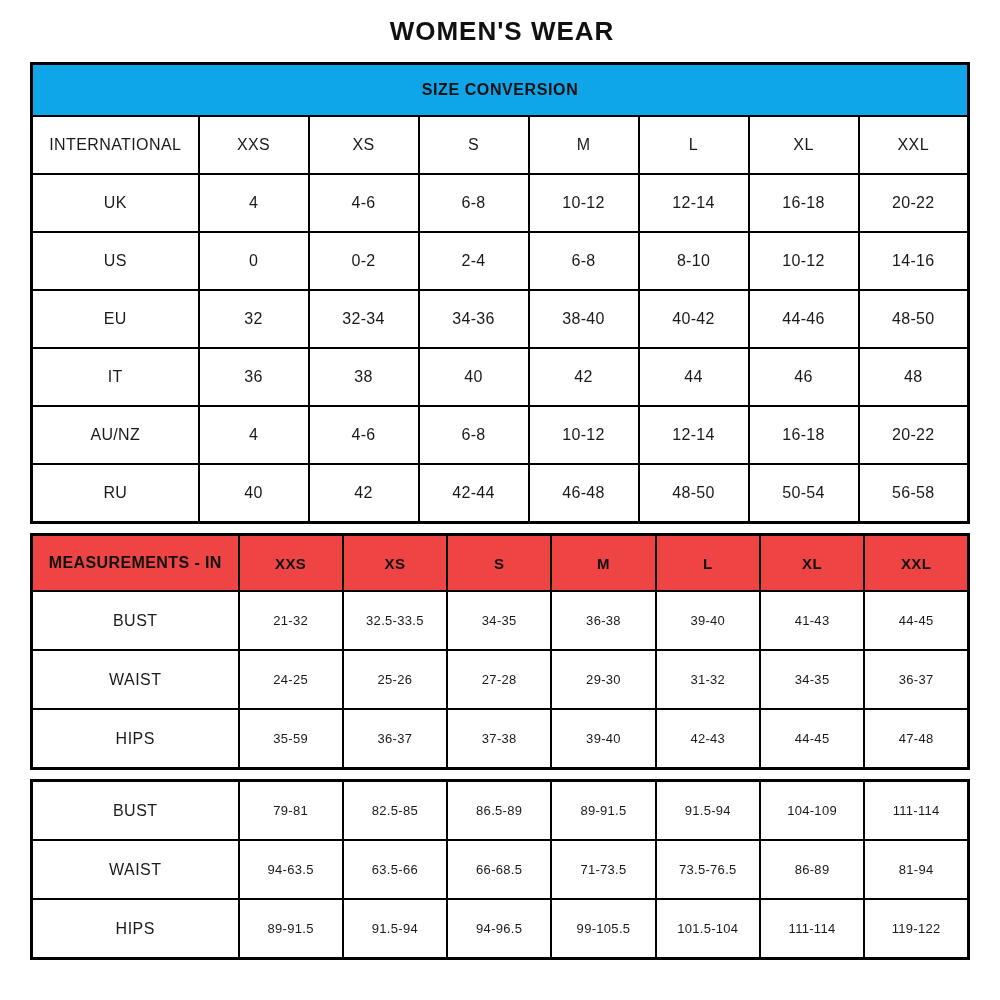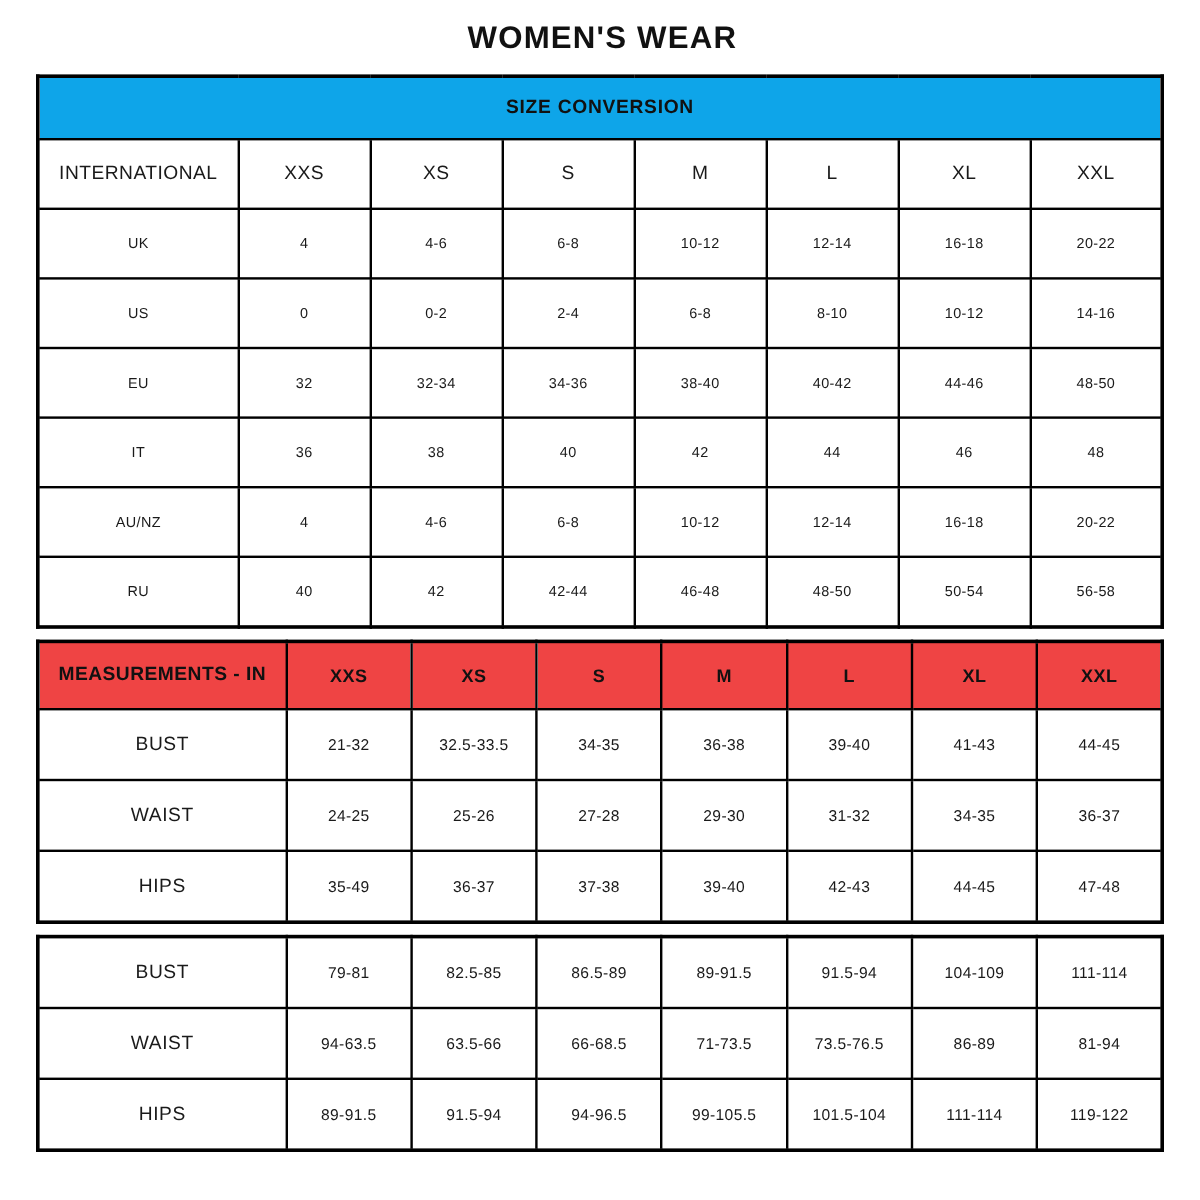--- a/index.html
+++ b/index.html
@@ -62,21 +62,21 @@
   }
   
   .conv-head td {
     height: 56px;
     font-size: 16px;
     font-weight: normal;
     letter-spacing: 0.4px;
   }
   .conv-row td {
     height: 56px;
-    font-size: 12px;
+    font-size: 16px;
     font-weight: normal;
     letter-spacing: 0.3px;
   }
   
   .meas-row td {
     height: 57px;
     font-size: 13px;
     font-weight: normal;
     letter-spacing: 0.3px;
   }
@@ -217,21 +217,21 @@
         <td>24-25</td>
         <td>25-26</td>
         <td>27-28</td>
         <td>29-30</td>
         <td>31-32</td>
         <td>34-35</td>
         <td>36-37</td>
       </tr>
       <tr class="meas-row">
         <td class="row-label">HIPS</td>
-        <td>35-49</td>
+        <td>35-59</td>
         <td>36-37</td>
         <td>37-38</td>
         <td>39-40</td>
         <td>42-43</td>
         <td>44-45</td>
         <td>47-48</td>
       </tr>
     </tbody>
   </table>
 

